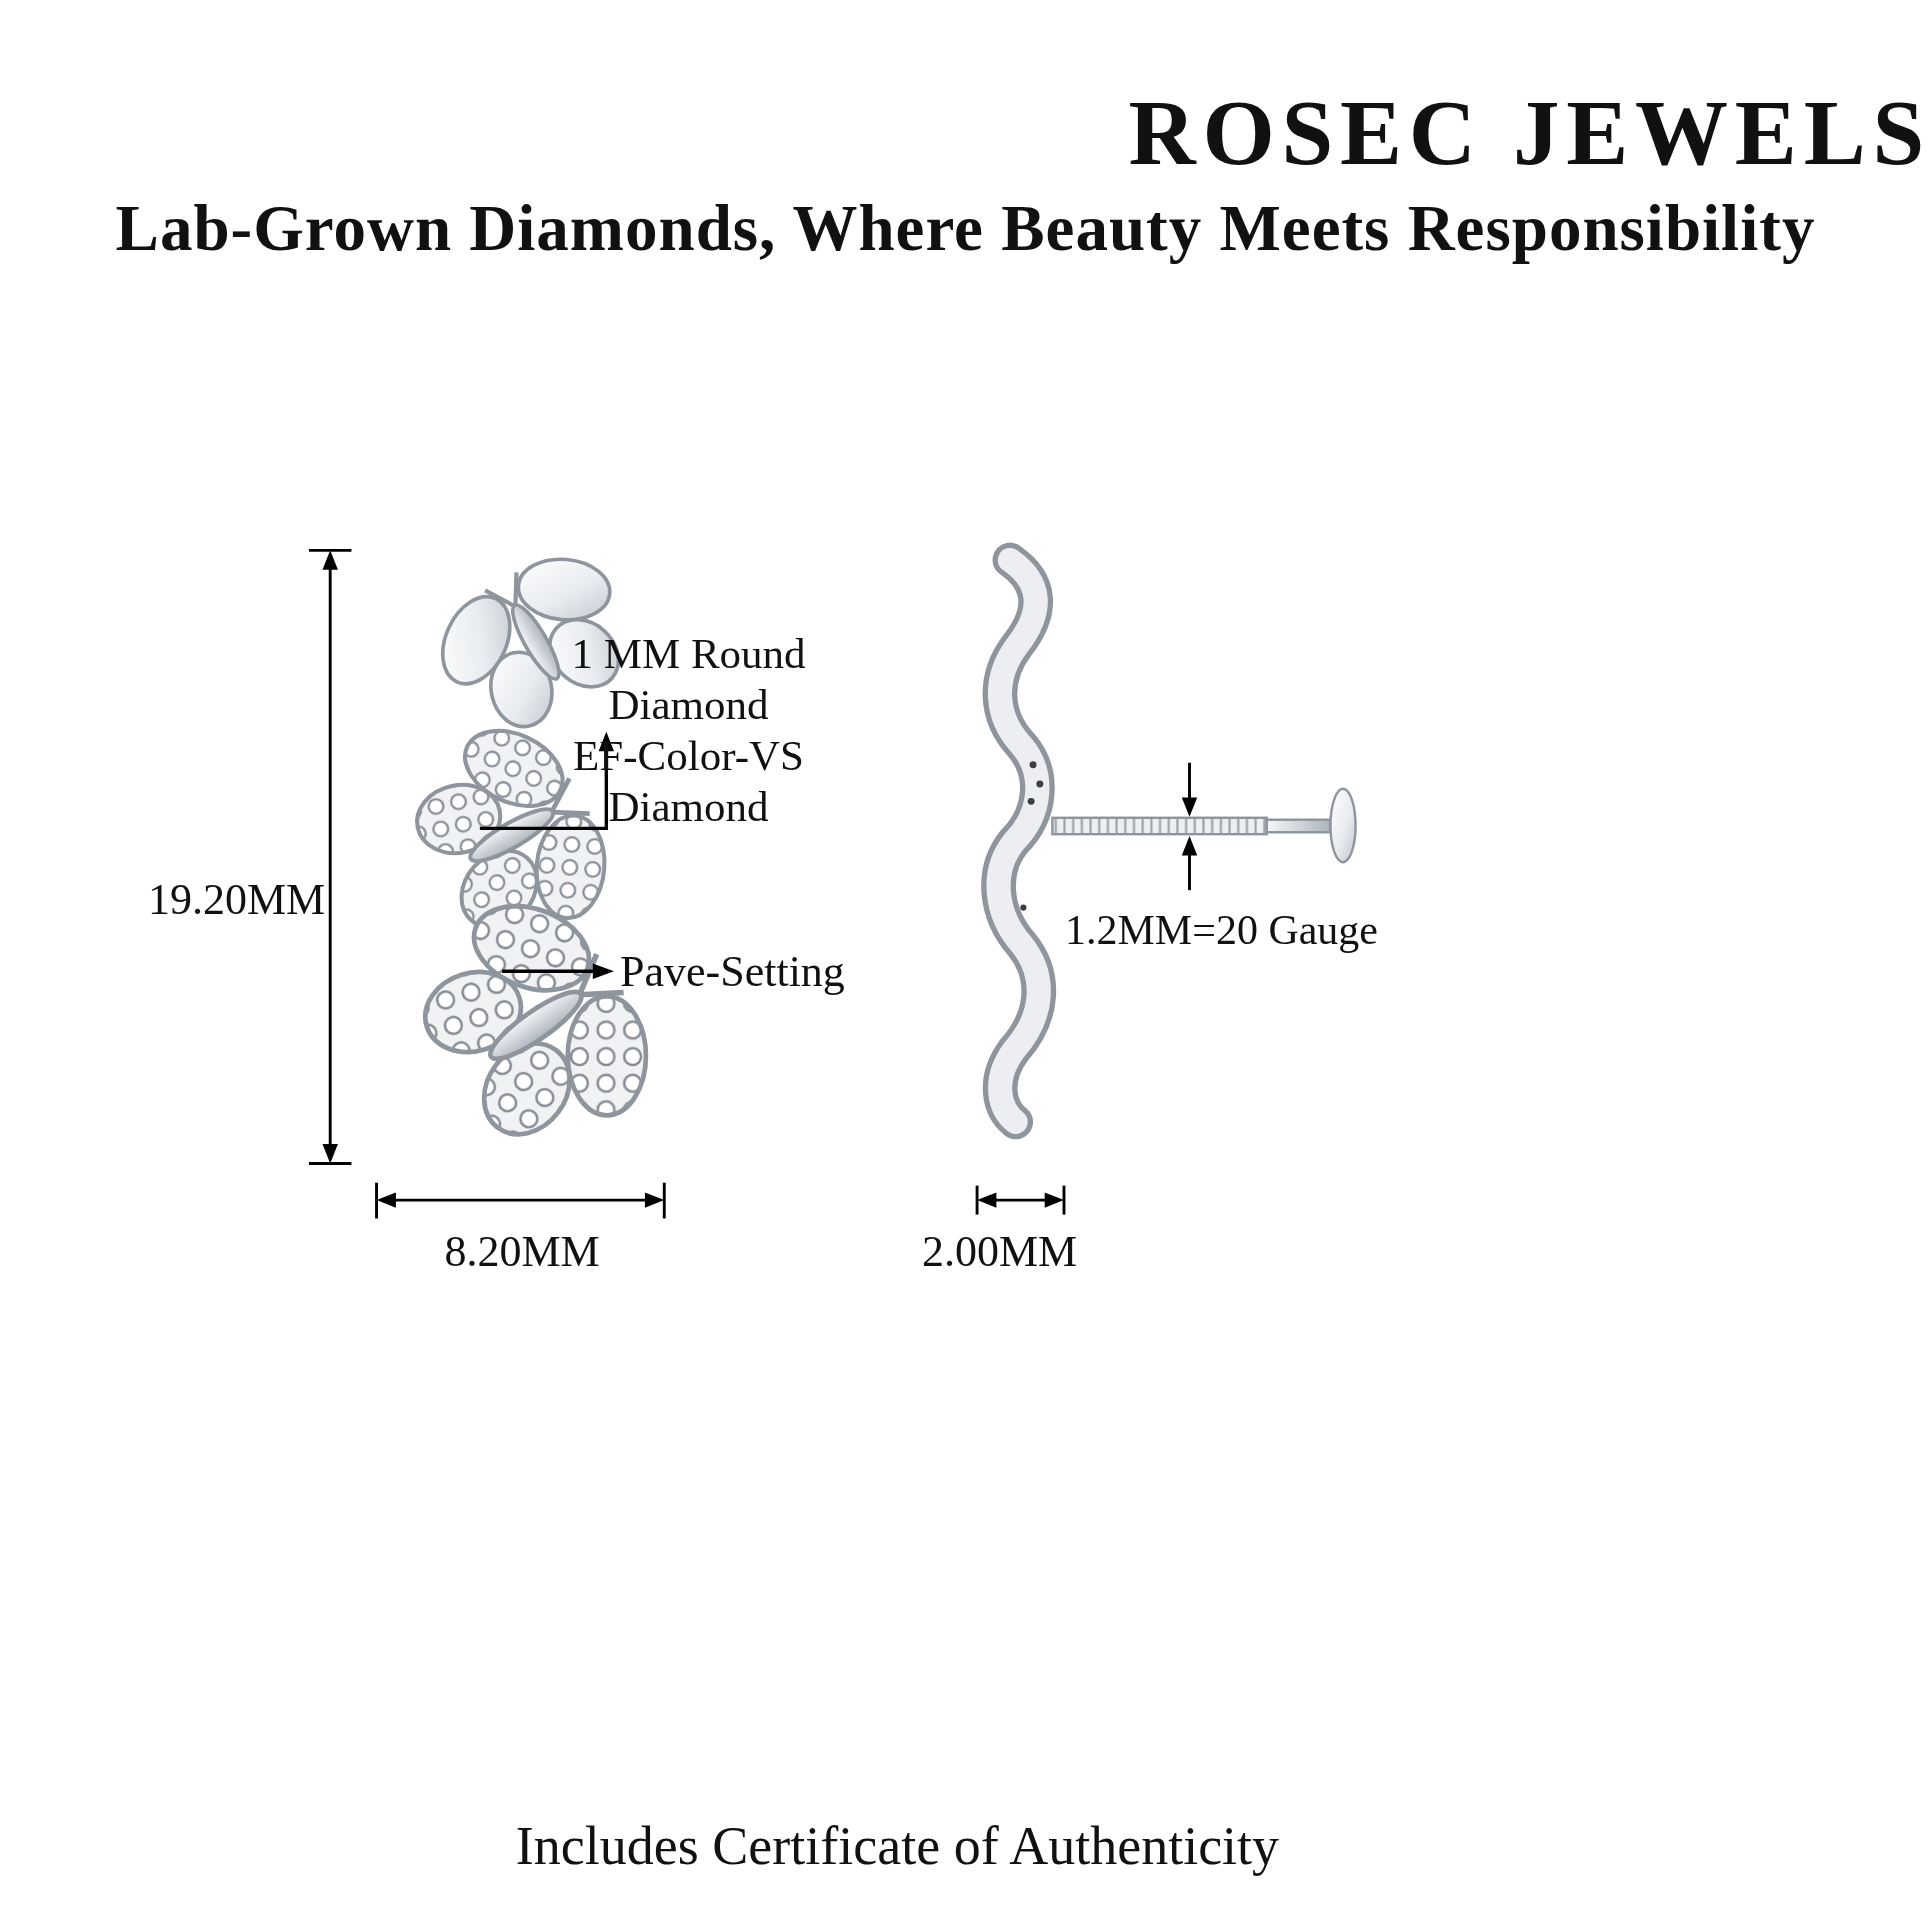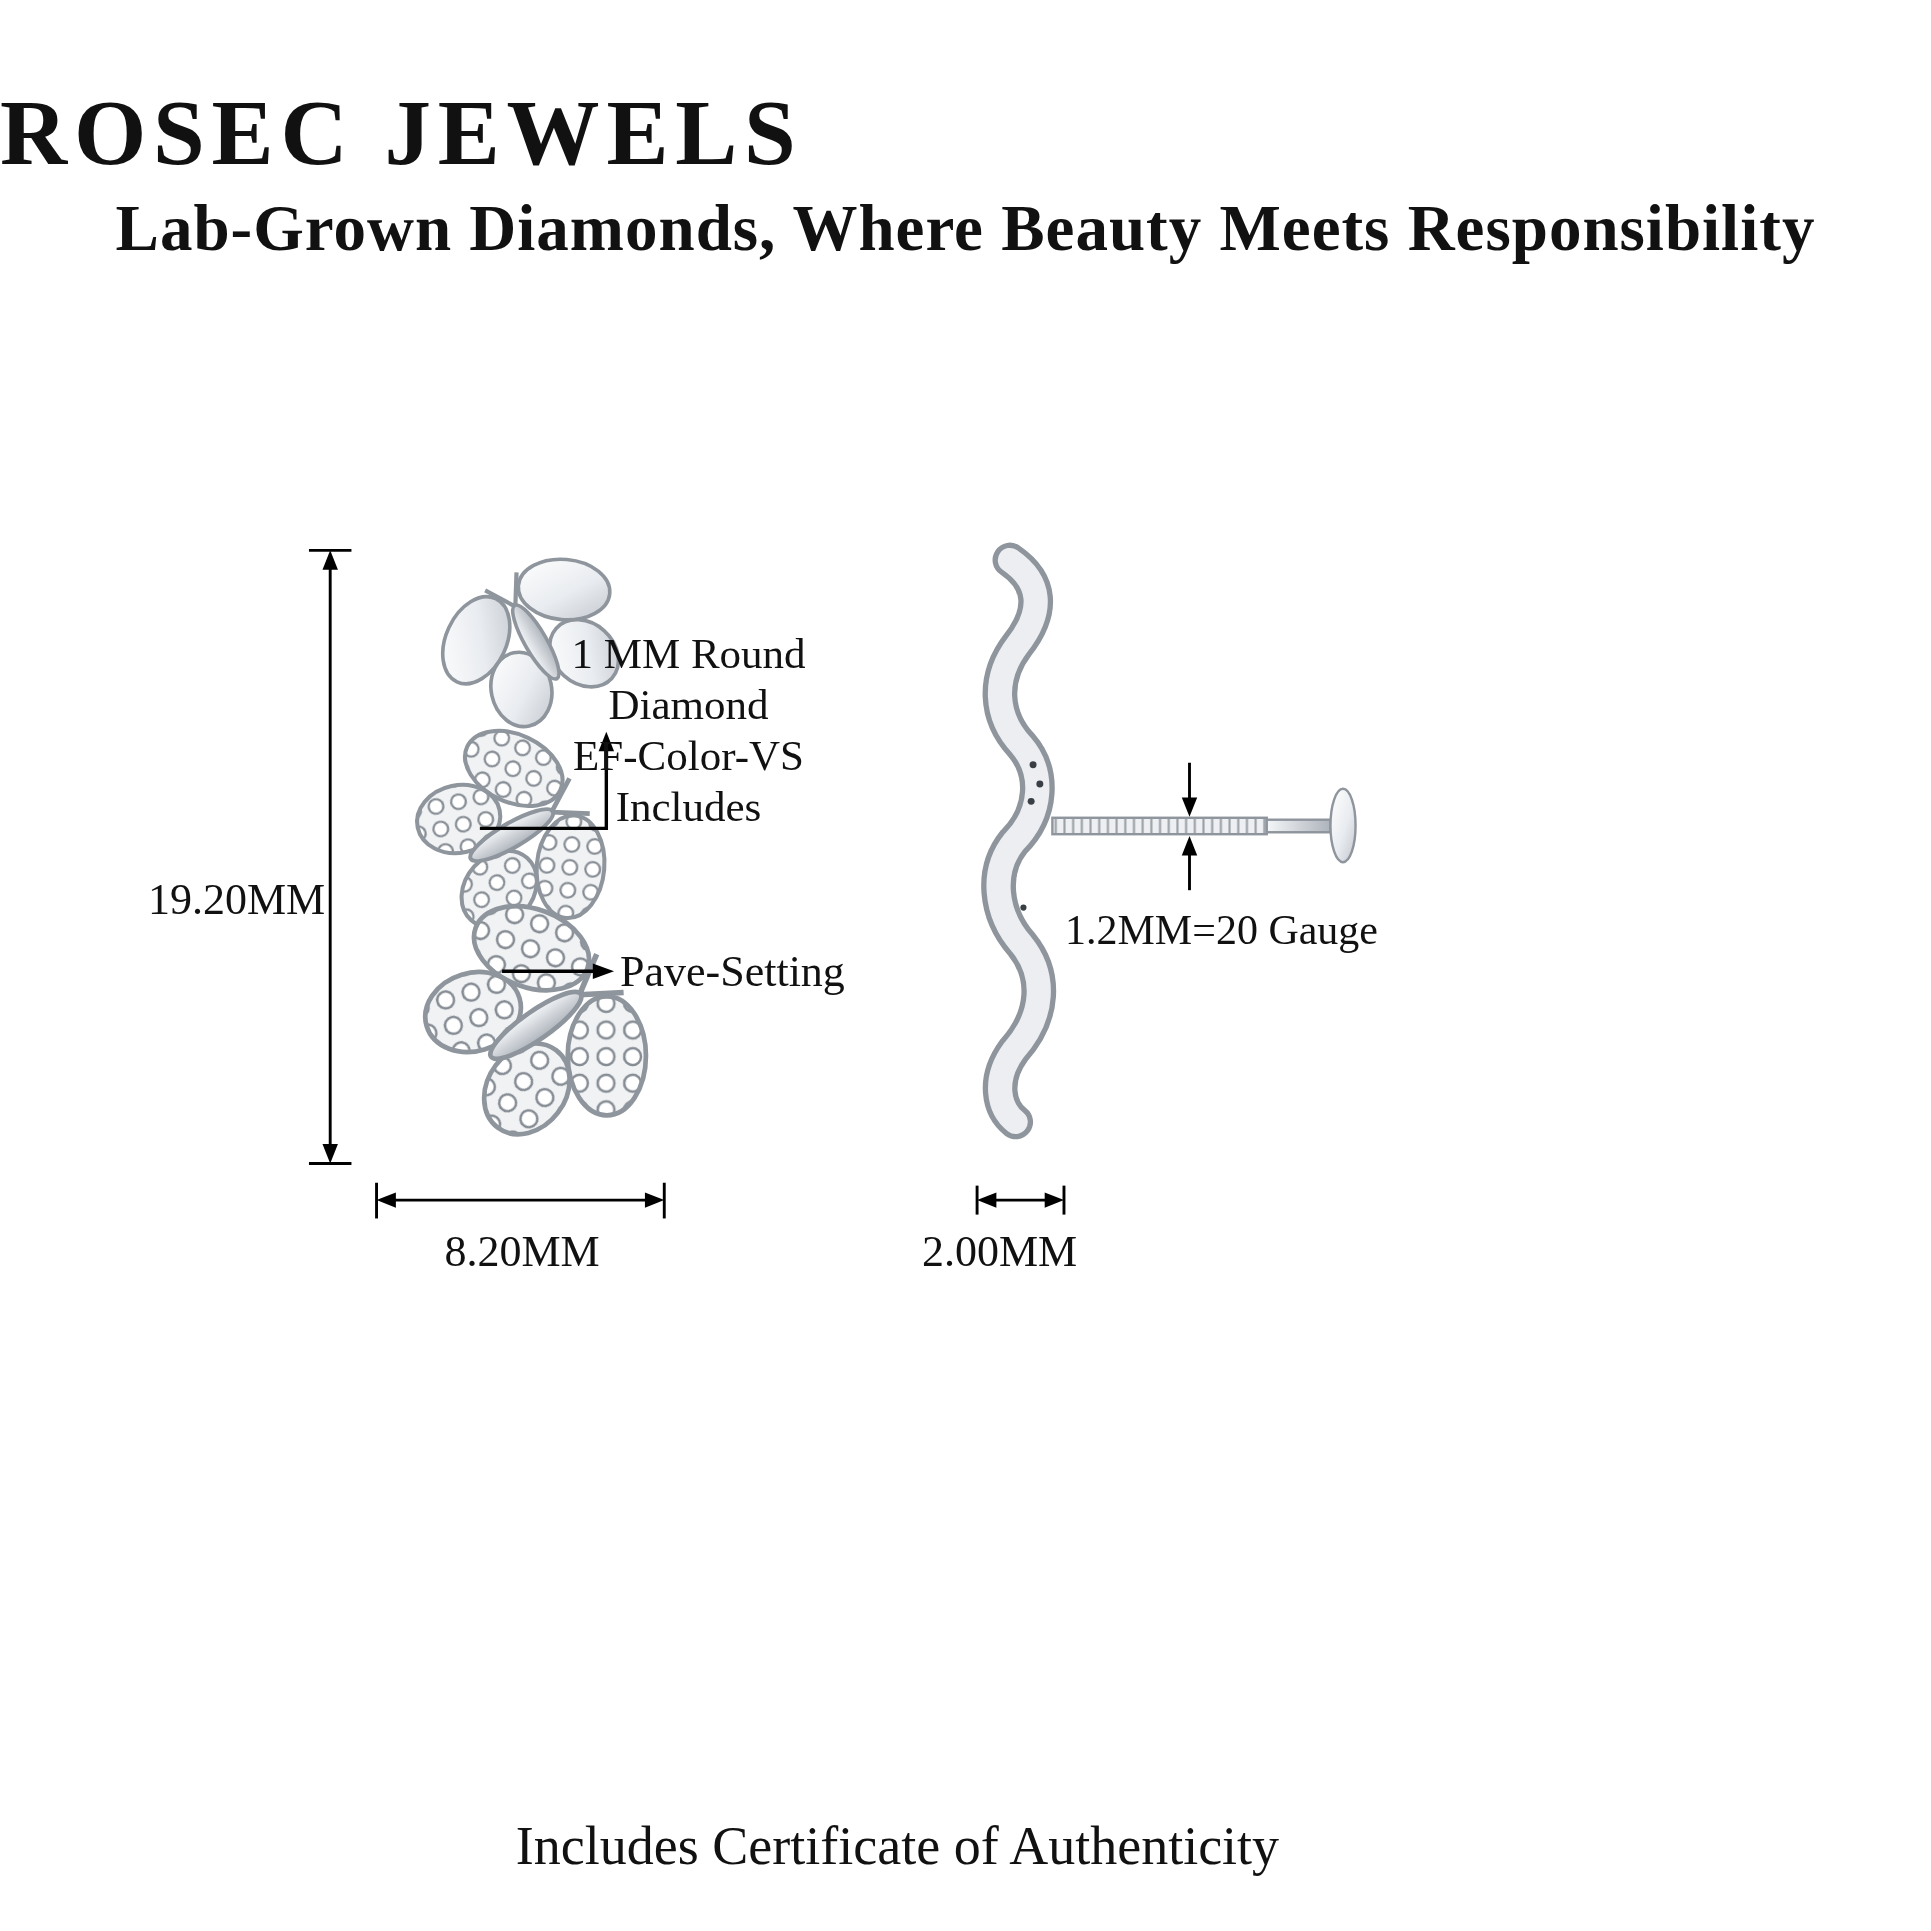--- a/index.html
+++ b/index.html
@@ -6,21 +6,21 @@
   .canvas{
     position:relative;
     width:1931px;height:1931px;
     background:#ffffff;
     font-family:"Liberation Serif", serif;
     color:#111111;
     overflow:hidden;
   }
   .txt{position:absolute;}
   .brand{
-    top:79px;left:0;width:1931px;text-align:left;
+    top:79px;left:0;width:1931px;text-align:right;
     font-size:93px;font-weight:700;letter-spacing:6.8px;
   }
   .tagline{
     top:191px;left:0;width:1931px;text-align:center;
     font-size:65px;font-weight:600;letter-spacing:1px;
   }
   .dim{font-size:44px;font-weight:500;}
   .height-label{left:116px;top:874px;width:241px;text-align:center;}
   .fwidth-label{left:406px;top:1226px;width:232px;text-align:center;}
   .note{
@@ -158,21 +158,21 @@
   <div class="txt brand">ROSEC JEWELS</div>
 
   <div class="txt tagline">Lab-Grown Diamonds, Where Beauty Meets Responsibility</div>
 
   <div class="txt dim height-label">19.20MM</div>
 
   <div class="txt dim fwidth-label">8.20MM</div>
 
   <div class="txt note">
     <div>1 MM Round Diamond</div>
-    <div>EF-Color-VS Includes</div>
+    <div>EF-Color-VS Diamond</div>
   </div>
 
   <div class="txt pave-label">Pave-Setting</div>
 
   <div class="txt gauge-label">1.2MM=20 Gauge</div>
 
   <div class="txt dim swidth-label">2.00MM</div>
 
   <div class="txt footer">Includes Certificate of Authenticity</div>
 

